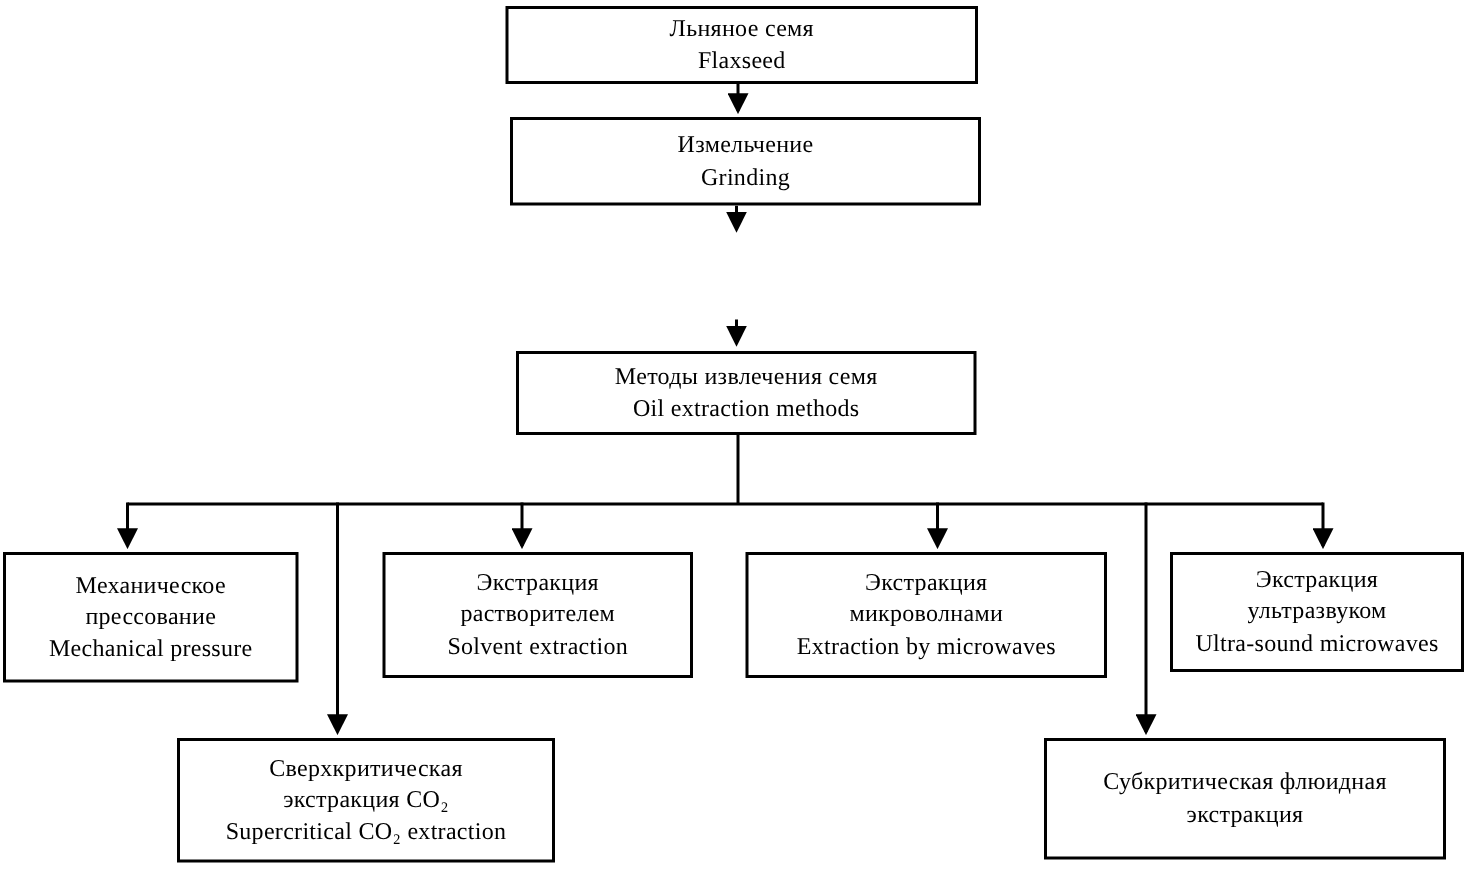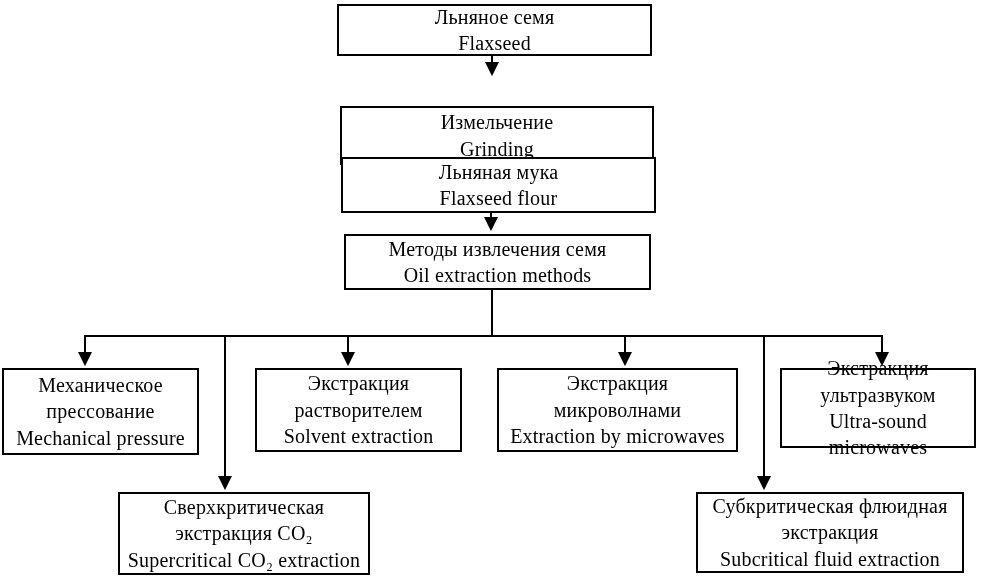--- a/index.html
+++ b/index.html
@@ -30,21 +30,21 @@
   .node {
     position: absolute;
     box-sizing: border-box;
     border: 2px solid #000000;
     background: #ffffff;
     display: flex;
     flex-direction: column;
     align-items: center;
     justify-content: center;
     text-align: center;
-    font-size: 20px;
+    font-size: 16px;
     line-height: 1.32;
     letter-spacing: 0.2px;
     padding: 17px 4px;
   }
 </style>
 </head>
 <body>
 
 <div class="canvas">
 
@@ -68,29 +68,25 @@
     <line x1="882" y1="335" x2="882" y2="364" marker-end="url(#arrow)"></line>
     <line x1="225" y1="335" x2="225" y2="488" marker-end="url(#arrow)"></line>
     <line x1="764" y1="335" x2="764" y2="488" marker-end="url(#arrow)"></line>
   </svg>
 
   <div class="node" style="left:337px; top:4px; width:315px; height:52px;">
     <div>Льняное семя</div>
     <div>Flaxseed</div>
   </div>
 
-  <div class="node" style="left:340px; top:78px; width:314px; height:59px;margin-top:28px;">
+  <div class="node" style="left:340px; top:78px; width:314px; height:59px;">
     <div>Измельчение</div>
     <div>Grinding</div>
   </div>
 
-  <div class="node" style="left:341px; top:157px; width:315px; height:56px;">
-    <div>Льняная мука</div>
-    <div>Flaxseed flour</div>
-  </div>
 
   <div class="node" style="left:344px; top:234px; width:307px; height:56px;">
     <div>Методы извлечения семя</div>
     <div>Oil extraction methods</div>
   </div>
 
   <div class="node" style="left:2px; top:368px; width:197px; height:87px;">
     <div>Механическое</div>
     <div>прессование</div>
     <div>Mechanical pressure</div>
@@ -116,16 +112,15 @@
 
   <div class="node" style="left:118px; top:492px; width:252px; height:83px;">
     <div>Сверхкритическая</div>
     <div>экстракция CO₂</div>
     <div>Supercritical CO₂ extraction</div>
   </div>
 
   <div class="node" style="left:648px; top:492px; width:268px; height:81px;margin-left:48px;">
     <div>Субкритическая флюидная</div>
     <div>экстракция</div>
-    <div>Subcritical fluid extraction</div>
   </div>
 
 </div>
 
 </body></html>

